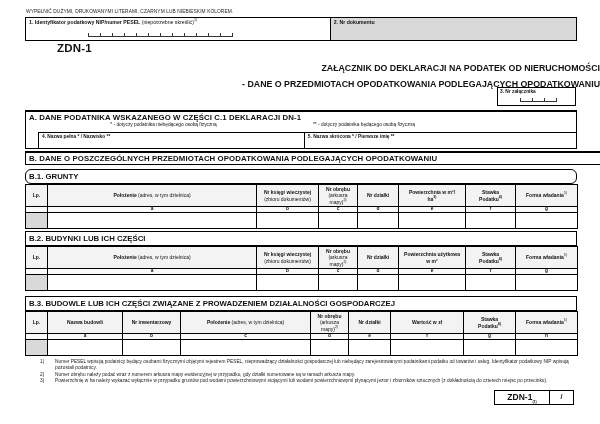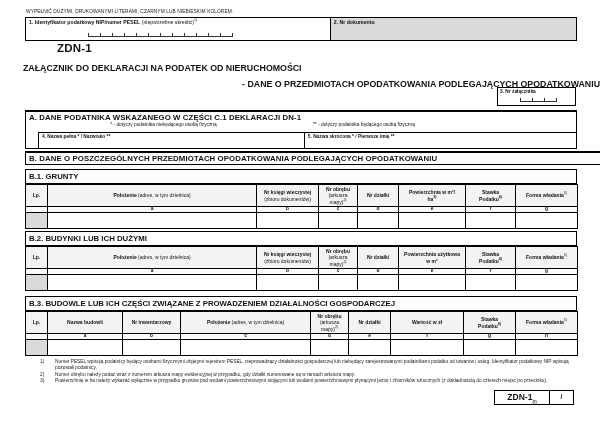--- a/index.html
+++ b/index.html
@@ -13,21 +13,21 @@
   .instruction { position:absolute; left:26px; top:9px; font-size:4.8px; letter-spacing:.1px; color:#222; }
 
   .idrow { position:absolute; left:25px; top:17px; width:552px; height:24px; border:1.6px solid #000; display:flex; }
   .idrow .f1 { position:relative; width:55.4%; border-right:1px solid #000; padding:1px 3px; font-size:5.2px; }
   .idrow .f2 { flex:1; background:#d9d9d9; padding:1px 3px; font-size:5.2px; }
   .comb { position:absolute; bottom:3px; height:4px; border-bottom:1px solid #333;
           background:repeating-linear-gradient(90deg,#333 0 1px,transparent 1px 12px); }
   .comb.main { left:62px; width:145px; }
 
   .zdn1 { position:absolute; left:57px; top:42px; font-size:11.5px; font-weight:bold; letter-spacing:.2px; }
-  .title1 { position:absolute; top:63px; left:0; width:100%; text-align:left; font-size:8.8px; font-weight:bold;padding-left:23px; }
+  .title1 { position:absolute; top:63px; left:0; width:100%; text-align:right; font-size:8.8px; font-weight:bold;padding-left:23px; }
   .title2 { position:absolute; top:79px; left:0; width:100%; text-align:right; font-size:8.8px; font-weight:bold; }
 
   .box3 { position:absolute; left:497px; top:87px; width:79px; height:19px; border:1px solid #000; padding:1px 2px; font-size:4.8px; }
   .box3 .comb3 { position:absolute; bottom:3px; left:22px; width:37px; height:4px; border-bottom:1px solid #333;
                  background:repeating-linear-gradient(90deg,#333 0 1px,transparent 1px 12px); }
 
   .secA { position:absolute; left:25px; top:110px; width:552px; height:39px; border:1px solid #000; border-top:2.5px solid #000; }
   .sec-title { padding:1px 3px; font-size:7.8px; font-weight:bold; letter-spacing:.1px; }
   .a-notes { display:flex; font-size:4.8px; margin-top:-1px; }
   .a-notes span:first-child { width:50%; text-align:center; }
@@ -92,21 +92,21 @@
     <div class="a-fields">
       <div class="f4"><span>4. Nazwa pełna * / Nazwisko **</span></div>
       <div class="f5"><span>5. Nazwa skrócona * / Pierwsze imię **</span></div>
     </div>
   </div>
 
   <div class="secB">
     <div class="sec-title">B.  DANE O POSZCZEGÓLNYCH PRZEDMIOTACH OPODATKOWANIA PODLEGAJĄCYCH OPODATKOWANIU</div>
   </div>
 
-  <div class="subbar" style="top:169px;">B.1.  GRUNTY</div>
+  <div class="subbar" style="top:169px;border-radius:6px;">B.1.  GRUNTY</div>
 
   <table class="grid" style="top:184px;">
     <colgroup>
         <col style="width:22px">
         <col style="width:209px">
         <col style="width:62px">
         <col style="width:39px">
         <col style="width:41px">
         <col style="width:67px">
         <col style="width:50px">
@@ -151,21 +151,21 @@
       <td></td>
       <td></td>
       <td></td>
       <td></td>
       <td></td>
       <td></td>
     </tr>
   </tbody>
     </table>
 
-  <div class="subbar" style="top:231px;">B.2.  BUDYNKI LUB ICH DUŻYMI</div>
+  <div class="subbar" style="top:231px;">B.2.  BUDYNKI LUB ICH CZĘŚCI</div>
 
   <table class="grid" style="top:246px;">
     <colgroup>
         <col style="width:22px">
         <col style="width:209px">
         <col style="width:62px">
         <col style="width:39px">
         <col style="width:41px">
         <col style="width:67px">
         <col style="width:50px">

